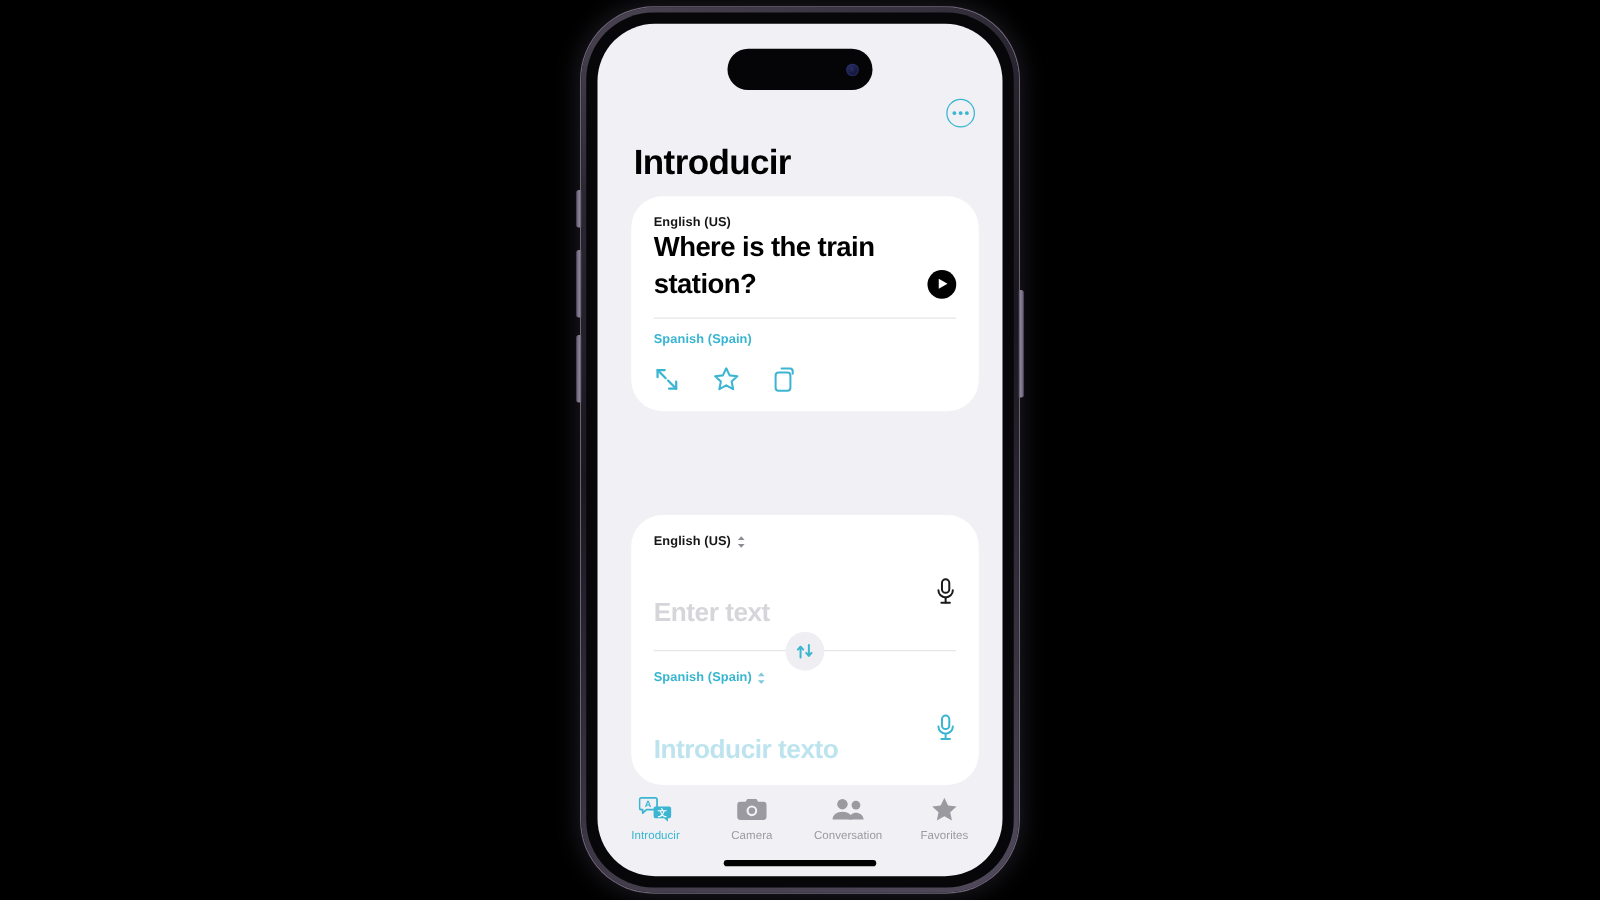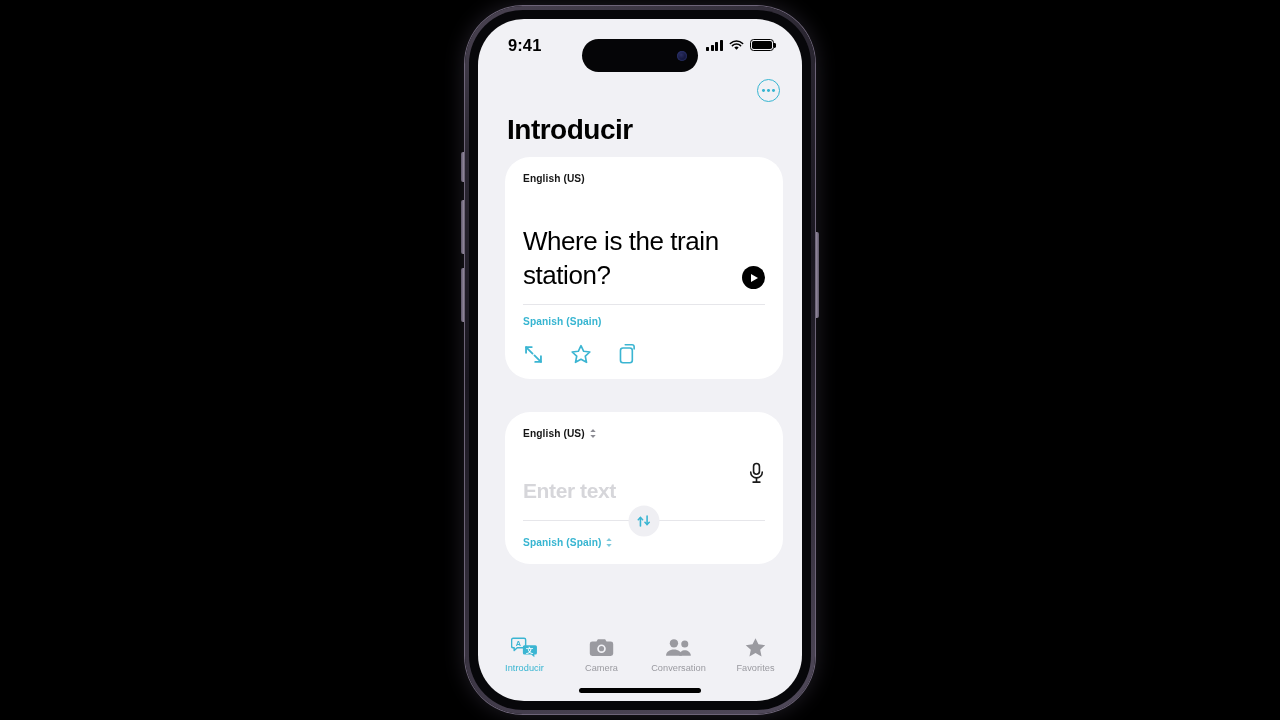--- a/index.html
+++ b/index.html
@@ -97,22 +97,22 @@
     background:#fff; border-radius:25px;
   }
   #result-card { top:138px; padding:16px 18px 14px 18px; }
   #input-card  { top:393px; padding:16px 18px 16px 18px; }
 
   .lang-label { font-size:10.2px; font-weight:700; color:#151515; letter-spacing:.1px; }
   .lang-label.es { color:#37B5D1; }
 
   .phrase-row { display:flex; align-items:flex-end; justify-content:space-between; gap:8px; }
   .phrase {
-    font-size:26px; font-weight:400; line-height:1.31;
-    letter-spacing:-.45px; color:#000; flex:1;margin-top:40px;
+    font-size:22px; font-weight:700; line-height:1.31;
+    letter-spacing:-.45px; color:#000; flex:1;
   }
   .phrase.es { color:#2EB2CF; }
 
   .play {
     flex:0 0 auto; width:23px; height:23px; border-radius:50%;
     display:flex; align-items:center; justify-content:center;
     background:#000; margin-bottom:3px; cursor:pointer;
   }
   .play.cy { background:#2EB2CF; }
   .play .tri {
@@ -171,41 +171,20 @@
   <div class="side-btn sb-power"></div>
 
   <div id="phone">
    <div id="bezel">
     <div id="screen">
 
       <div id="island">
         <span class="cam"></span>
       </div>
 
-      <div id="status">
-        <div id="clock">9:41</div>
-        <div id="sysicons">
-          <span class="bars">
-                <i></i>
-                <i></i>
-                <i></i>
-                <i></i>
-              </span>
-          <span style="line-height:0;">
-            <svg width="15" height="11" viewBox="0 0 16 12">
-              <path d="M8 10.7 5.6 8.1a3.5 3.5 0 0 1 4.8 0L8 10.7Z" fill="#000"></path>
-              <path d="M3.55 6.2a6.4 6.4 0 0 1 8.9 0" stroke="#000" stroke-width="1.7" fill="none" stroke-linecap="round"></path>
-              <path d="M1.3 3.75a9.6 9.6 0 0 1 13.4 0" stroke="#000" stroke-width="1.7" fill="none" stroke-linecap="round"></path>
-            </svg>
-          </span>
-          <span class="batt">
-                <span></span>
-              </span>
-        </div>
-      </div>
 
       <div id="more-row">
         <div class="more-btn">
           <span></span>
               <span></span>
               <span></span>
         </div>
       </div>
 
       <div id="title">Introducir</div>
@@ -293,20 +272,31 @@
         <div class="field-head">
           <span class="lang-label es">Spanish (Spain)</span>
           <span class="chev-updown">
             <svg width="8" height="11" viewBox="0 0 8 11">
               <path d="M4 .9 6.7 3.9H1.3z" fill="#7EC9DC"></path>
               <path d="M4 10.1 1.3 7.1h5.4z" fill="#7EC9DC"></path>
             </svg>
           </span>
         </div>
 
+        <div class="field-row">
+          <div class="placeholder es">Introducir texto</div>
+          <span class="mic">
+            <svg width="17" height="22" viewBox="0 0 18 23">
+              <rect x="5.9" y="1.4" width="6.2" height="11.4" rx="3.1" fill="none" stroke="#3BB5D2" stroke-width="1.7"></rect>
+              <path d="M2.9 10.6c0 3.4 2.7 6.1 6.1 6.1s6.1-2.7 6.1-6.1" fill="none" stroke="#3BB5D2" stroke-width="1.7" stroke-linecap="round"></path>
+              <path d="M9 16.9v4.1" stroke="#3BB5D2" stroke-width="1.7" stroke-linecap="round"></path>
+              <path d="M5.4 21.2h7.2" stroke="#3BB5D2" stroke-width="1.7" stroke-linecap="round"></path>
+            </svg>
+          </span>
+        </div>
       </div>
 
       <div id="tabbar">
 
         <div class="tab active">
           <span class="ticon">
             <svg width="27" height="22" viewBox="0 0 28 23">
               <path d="M2.1 1.4h11.5a1.6 1.6 0 0 1 1.6 1.6v6.6a1.6 1.6 0 0 1-1.6 1.6H6.4l-3.2 2.9v-2.9H2.1A1.6 1.6 0 0 1 .5 9.6V3A1.6 1.6 0 0 1 2.1 1.4Z" fill="none" stroke="#3BB5D2" stroke-width="1.5" stroke-linejoin="round"></path>
               <text x="7.7" y="9.1" font-family="Liberation Sans, sans-serif" font-size="7.6" font-weight="700" fill="#3BB5D2" text-anchor="middle">A</text>
               <path d="M13.9 8.6h11.5a1.6 1.6 0 0 1 1.6 1.6v6.6a1.6 1.6 0 0 1-1.6 1.6h-1.1v2.9l-3.2-2.9h-7.2a1.6 1.6 0 0 1-1.6-1.6v-6.6a1.6 1.6 0 0 1 1.6-1.6Z" fill="#3BB5D2"></path>

